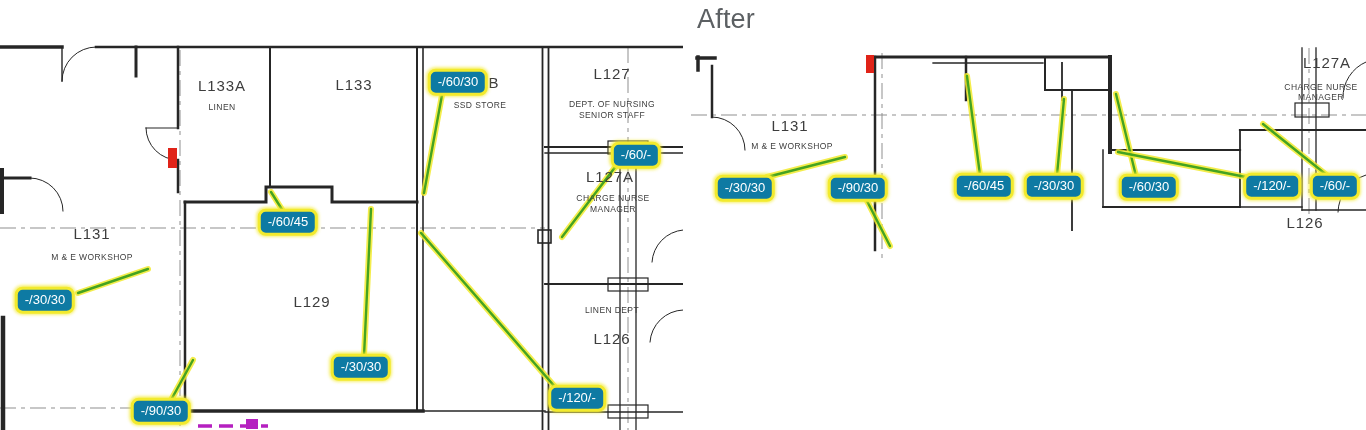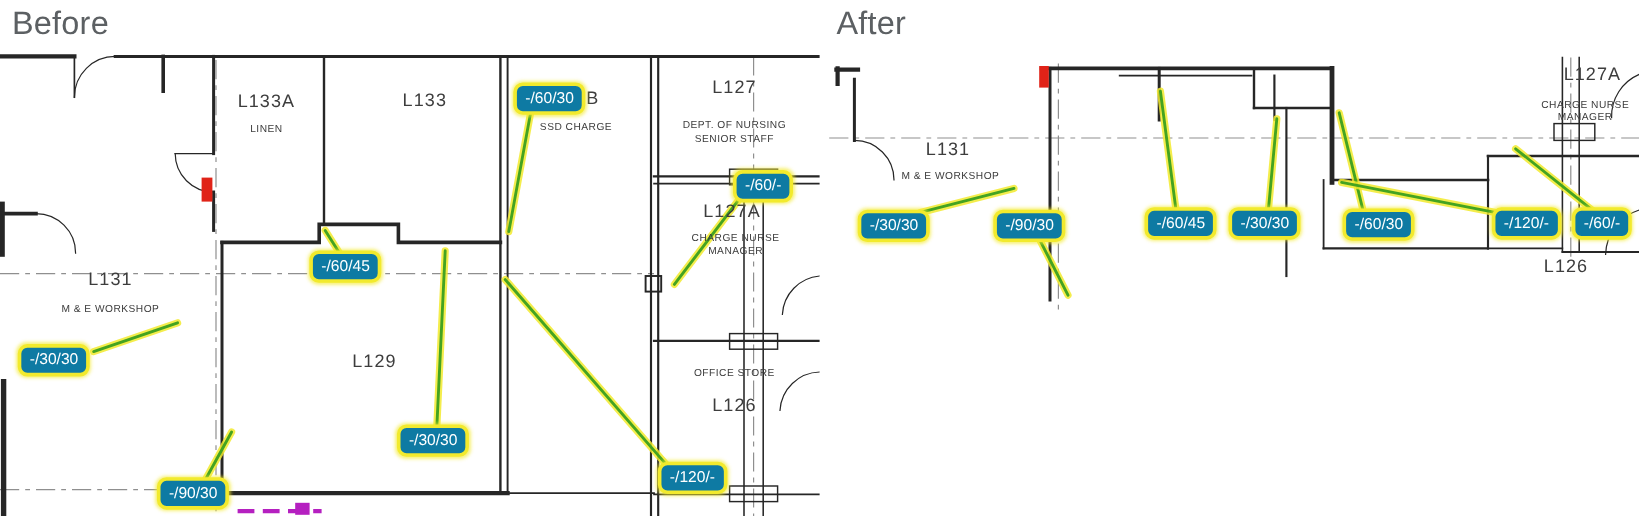--- a/index.html
+++ b/index.html
@@ -114,42 +114,41 @@
             <line x1="556" y1="388" x2="421" y2="233" stroke="#f2ea2d" stroke-width="6" opacity=".85"></line>
             <line x1="556" y1="388" x2="421" y2="233" stroke="#44a321" stroke-width="2.4"></line>
           </g>
       </g>
     </svg>
 
     <span class="room lg" style="left:222px;top:85px">L133A</span>
     <span class="room sm" style="left:222px;top:107px">LINEN</span>
     <span class="room lg" style="left:354px;top:84px">L133</span>
     <span class="room lg" style="left:494px;top:82px">B</span>
-    <span class="room sm" style="left:480px;top:105px">SSD CHARGE</span>
+    <span class="room sm" style="left:480px;top:105px">SSD STORE</span>
     <span class="room lg" style="left:612px;top:73px">L127</span>
     <span class="room sm" style="left:612px;top:104px">DEPT. OF NURSING</span>
     <span class="room sm" style="left:612px;top:115px">SENIOR STAFF</span>
     <span class="room lg" style="left:610px;top:176px">L127A</span>
     <span class="room sm" style="left:613px;top:198px">CHARGE NURSE</span>
     <span class="room sm" style="left:613px;top:209px">MANAGER</span>
     <span class="room lg" style="left:92px;top:233px">L131</span>
     <span class="room sm" style="left:92px;top:257px">M &amp; E WORKSHOP</span>
     <span class="room lg" style="left:312px;top:301px">L129</span>
-    <span class="room sm" style="left:612px;top:310px">OFFICE STORE</span>
+    <span class="room sm" style="left:612px;top:310px">LINEN DEPT</span>
     <span class="room lg" style="left:612px;top:338px">L126</span>
 
     <div class="chip" style="left:458px;top:82px">-/60/30</div>
     <div class="chip" style="left:636px;top:155px">-/60/-</div>
     <div class="chip" style="left:288px;top:222px">-/60/45</div>
     <div class="chip" style="left:45px;top:300px">-/30/30</div>
     <div class="chip" style="left:361px;top:367px">-/30/30</div>
     <div class="chip" style="left:161px;top:411px">-/90/30</div>
     <div class="chip" style="left:577px;top:398px">-/120/-</div>
 
-    <h2 class="panel-title" style="margin:0">Before</h2>
   </section>
 
   <section class="panel" style="left:683px">
     <svg class="plan-svg" width="683" height="430" viewBox="0 0 683 430">
 
       <g stroke="#8f8f8f" stroke-width="1" fill="none">
         <line x1="8" y1="115" x2="683" y2="115" stroke-dasharray="16 5 4 5"></line>
         <line x1="199" y1="53" x2="199" y2="258" stroke-dasharray="16 5 4 5"></line>
         <line x1="626" y1="48" x2="626" y2="215" stroke-dasharray="16 5 4 5"></line>
       </g>

